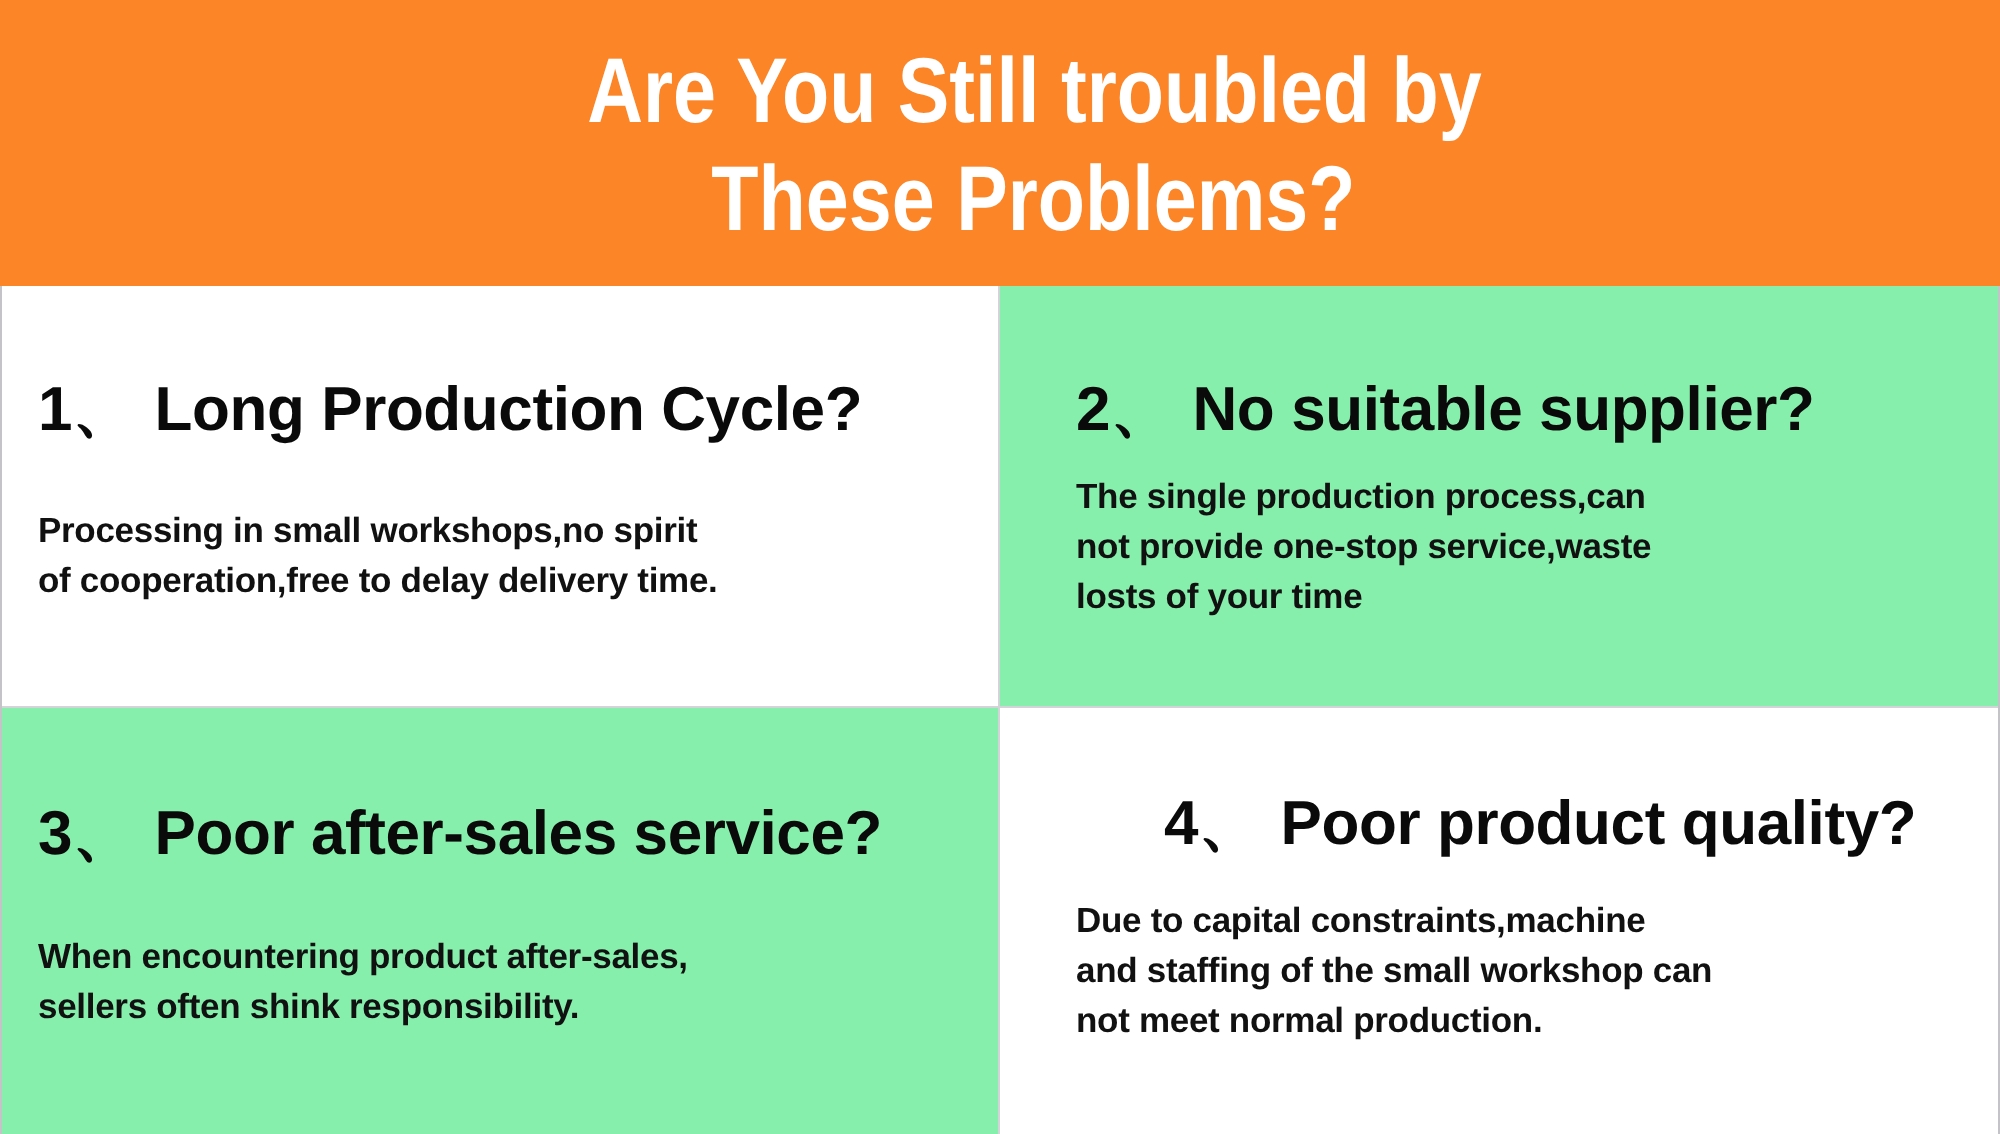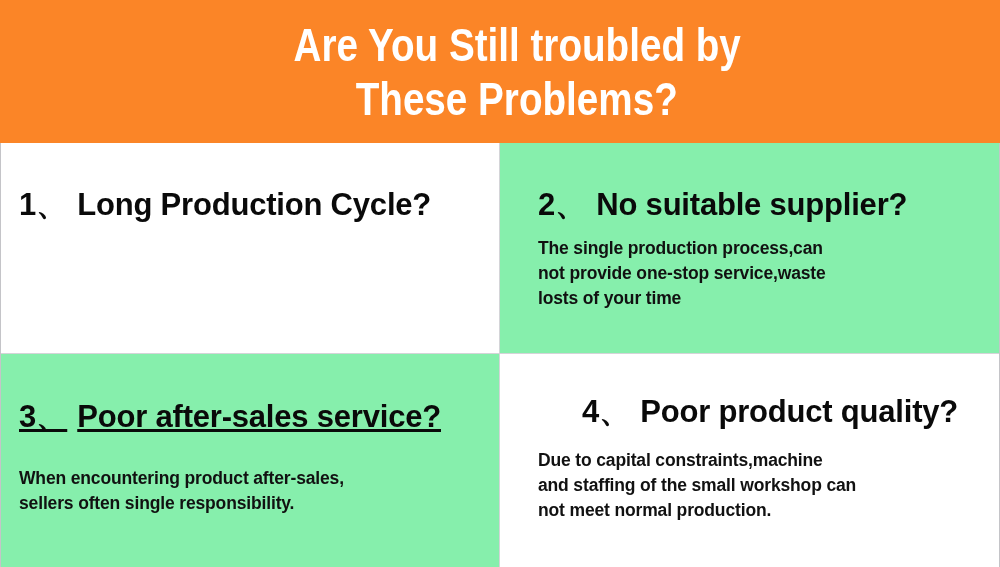--- a/index.html
+++ b/index.html
@@ -119,21 +119,21 @@
   }
   .cell-2 .q-body, .cell-4 .q-body { left: 38px; }
 
   
   .cell-1 .q-title { top: 44px; }
   .cell-1 .q-body  { top: 110px; }
 
   .cell-2 .q-title { top: 44px; }
   .cell-2 .q-body  { top: 93px; }
 
-  .cell-3 .q-title { top: 45px; text-decoration: underline; }
+  .cell-3 .q-title { top: 45px; }
   .cell-3 .q-body  { top: 112px; }
 
   .cell-4 .q-title { top: 40px; margin-left: 44px; }
   .cell-4 .q-body  { top: 94px; }
 
   
   .frame-left {
     position: absolute;
     left: 0; top: 143px;
     width: 1px; height: 424px;
@@ -154,37 +154,39 @@
   <div class="banner">
     <div class="banner-line">Are You Still troubled by</div>
     <div class="banner-line">These Problems?</div>
   </div>
 
   <div class="grid">
 
     <div class="cell white cell-1">
       <div class="cell-inner">
         <div class="q-title"><span class="num">1、</span><span class="num-sep"></span><span>Long Production Cycle?</span></div>
+        <div class="q-body">Processing in small workshops,no spirit
+of cooperation,free to delay delivery time.</div>
       </div>
     </div>
 
     <div class="cell gray cell-2">
       <div class="cell-inner">
         <div class="q-title"><span class="num">2、</span><span class="num-sep"></span><span>No suitable supplier?</span></div>
         <div class="q-body">The single production process,can
 not provide one-stop service,waste
 losts of your time</div>
       </div>
     </div>
 
     <div class="cell gray cell-3">
       <div class="cell-inner">
         <div class="q-title"><span class="num">3、</span><span class="num-sep"></span><span>Poor after-sales service?</span></div>
         <div class="q-body">When encountering product after-sales,
-sellers often single responsibility.</div>
+sellers often shink responsibility.</div>
       </div>
     </div>
 
     <div class="cell white cell-4">
       <div class="cell-inner">
         <div class="q-title"><span class="num">4、</span><span class="num-sep"></span><span>Poor product quality?</span></div>
         <div class="q-body">Due to capital constraints,machine
 and staffing of the small workshop can
 not meet normal production.</div>
       </div>

